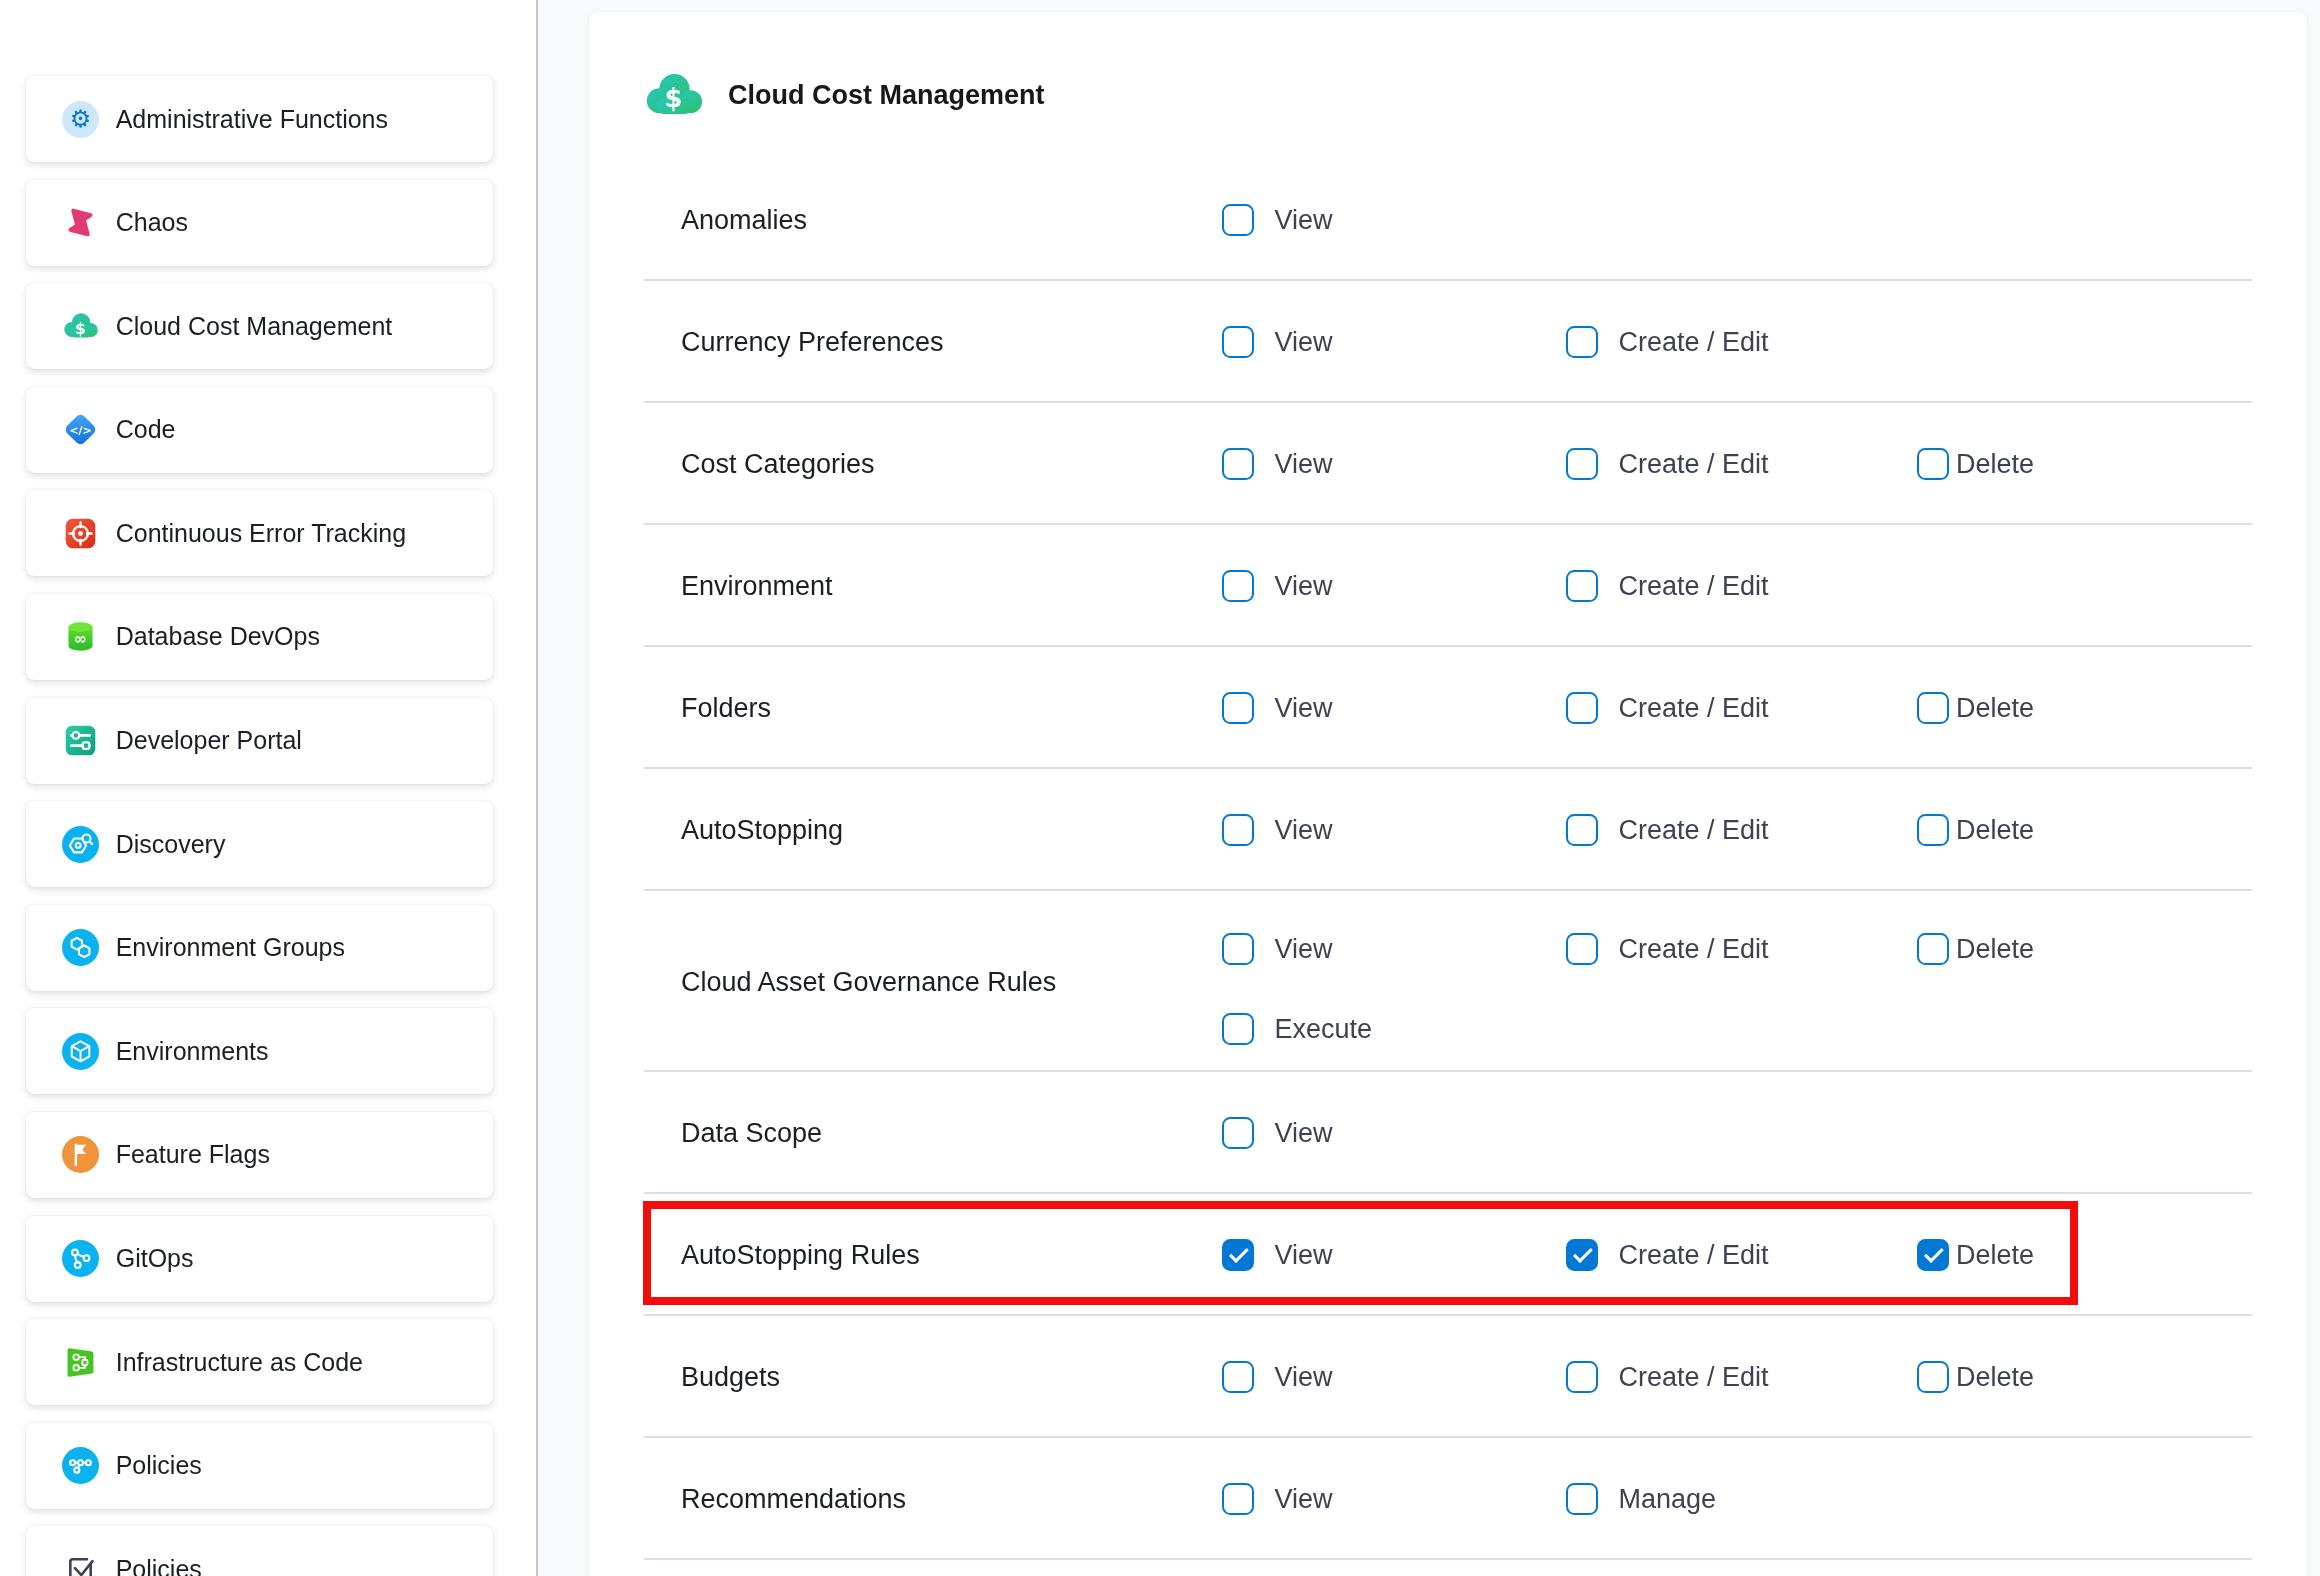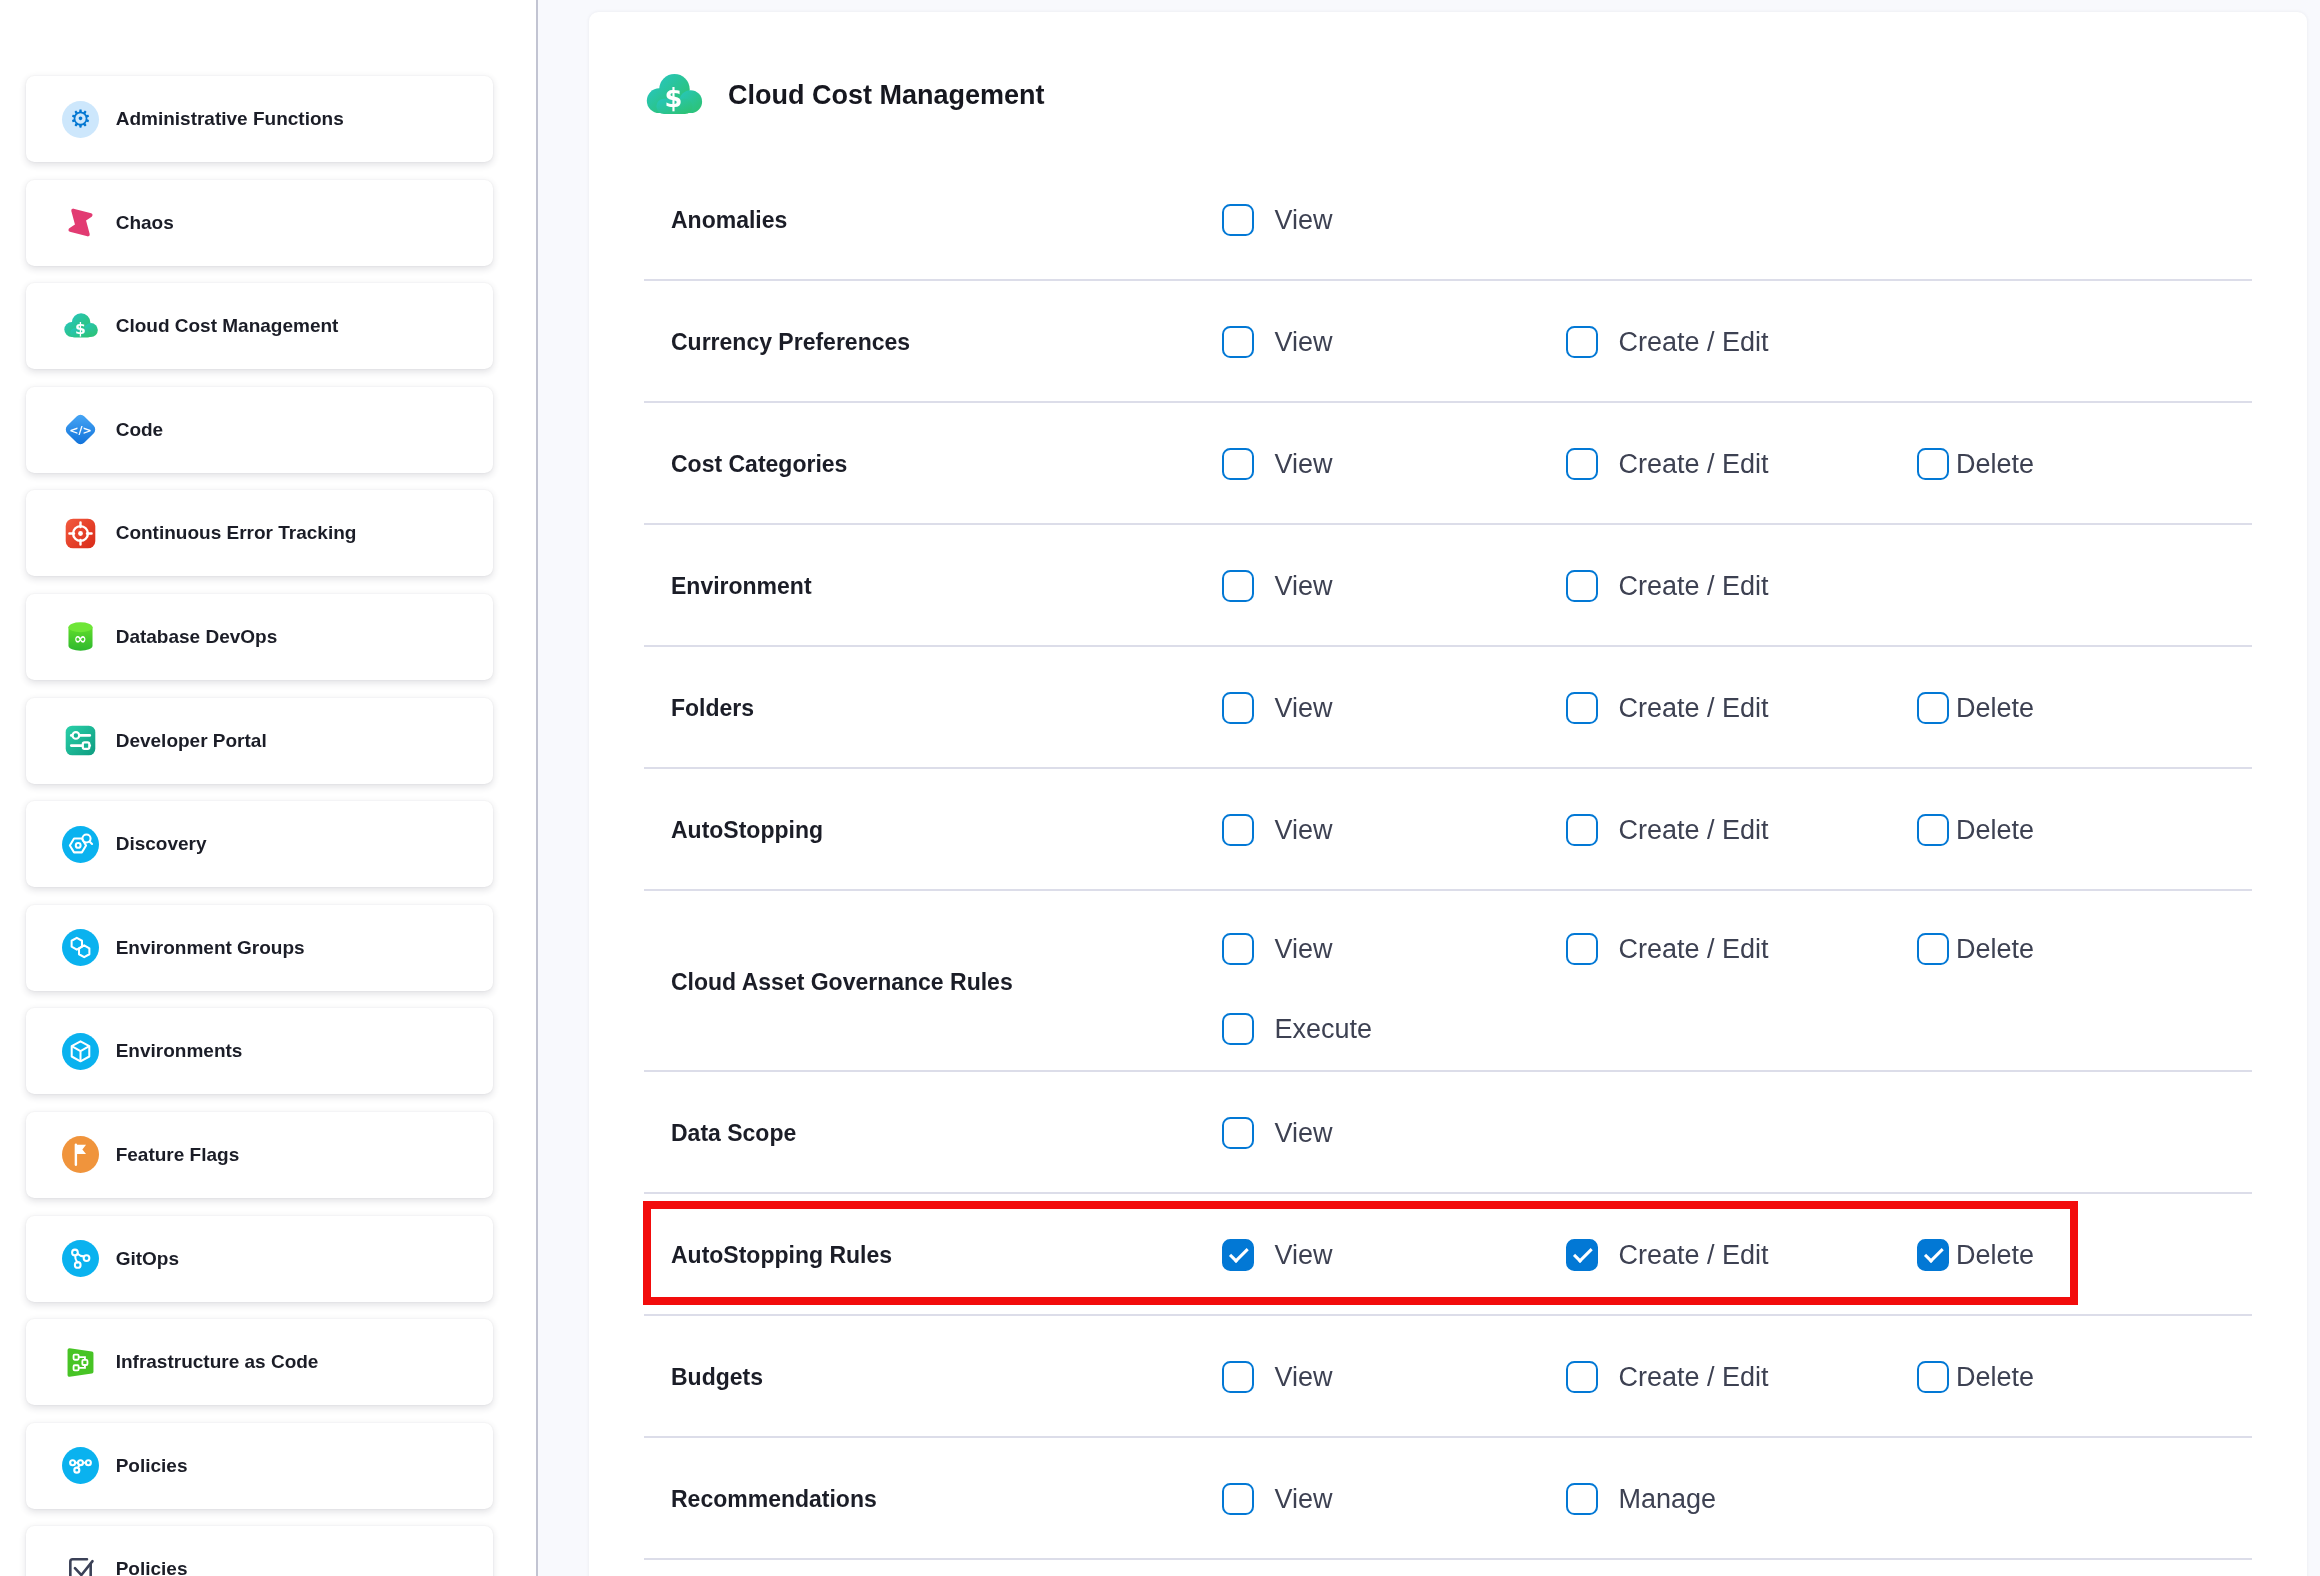--- a/index.html
+++ b/index.html
@@ -24,38 +24,38 @@
   .sidebar{position:absolute;left:0;top:0;width:536px;height:1577px;background:#ffffff;}
   .sidebar-list{position:absolute;left:26px;top:76px;width:467px;}
   .module-card{
     height:86px;margin-bottom:17.6px;background:#ffffff;border-radius:8.3px;
     box-shadow:0 2.8px 7.4px rgba(40,41,61,.14),0 0 1.9px rgba(40,41,61,.07);
     display:flex;align-items:center;padding-left:36px;gap:16.7px;cursor:pointer;
   }
   .module-icon{width:37px;height:37px;flex:none;display:flex;align-items:center;justify-content:center;}
   .icn-circle{width:37px;height:37px;border-radius:50%;display:flex;align-items:center;justify-content:center;}
   .glyph{font-family:"DejaVu Sans",sans-serif;line-height:1;}
-  .module-label{font-size:19px;font-weight:700;color:var(--text-primary);white-space:nowrap;}
+  .module-label{font-size:25px;font-weight:400;color:var(--text-primary);white-space:nowrap;}
 
   .main-card{
     position:absolute;left:589px;top:12px;width:1718px;height:1670px;
     background:#ffffff;border-radius:9.3px;box-shadow:0 0.9px 3.7px rgba(40,41,61,.08);
   }
   .header-icon{position:absolute;left:54px;top:59px;width:61px;height:48px;display:block;}
   .header-title{
     position:absolute;left:139px;top:83px;transform:translateY(-50%);
     margin:0;font-size:27px;font-weight:700;color:#16171f;white-space:nowrap;
   }
   .rows{position:absolute;left:0;top:147px;width:1718px;}
   .perm-row{position:relative;height:122px;}
   .perm-row.tall{height:181px;}
   .perm-row::after{content:"";position:absolute;left:55px;right:55px;bottom:0;height:1.9px;background:var(--row-divider);}
   .row-label{
-    position:absolute;left:82px;top:50%;transform:translateY(-50%);
-    font-size:23px;font-weight:700;color:var(--text-primary);white-space:nowrap;
+    position:absolute;left:92px;top:50%;transform:translateY(-50%);
+    font-size:27px;font-weight:400;color:var(--text-primary);white-space:nowrap;
   }
   .perm{position:absolute;top:50%;transform:translateY(-50%);display:flex;align-items:center;gap:20.4px;cursor:pointer;}
   .perm.col-0{left:633px;}
   .perm.col-1{left:977px;}
   .perm.col-2{left:1328px;gap:7px;}
   .perm-row.tall .perm.line-0{top:58px;}
   .perm-row.tall .perm.line-1{top:138px;}
   .checkbox{
     width:32px;height:32px;flex:none;position:relative;background:#fff;
     border:2.8px solid var(--accent-blue);border-radius:8.3px;

